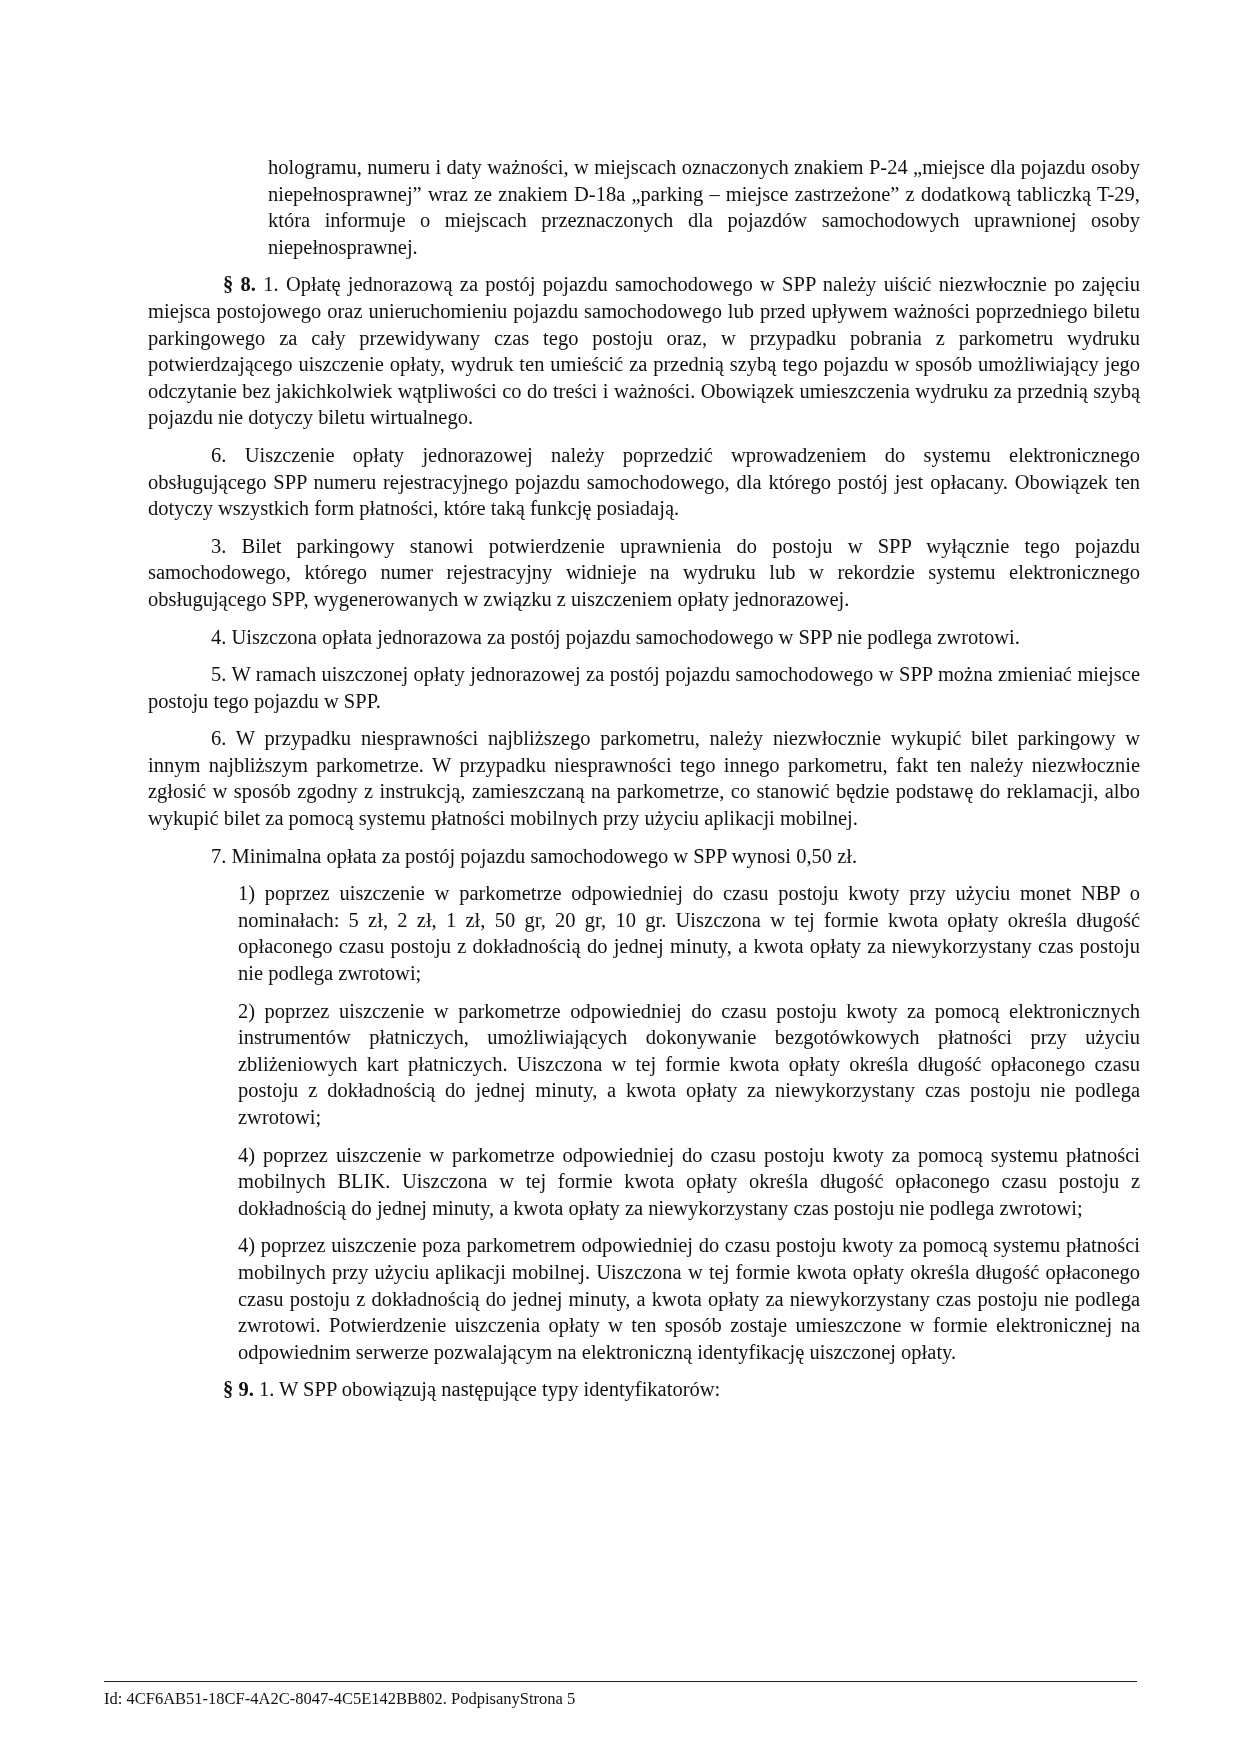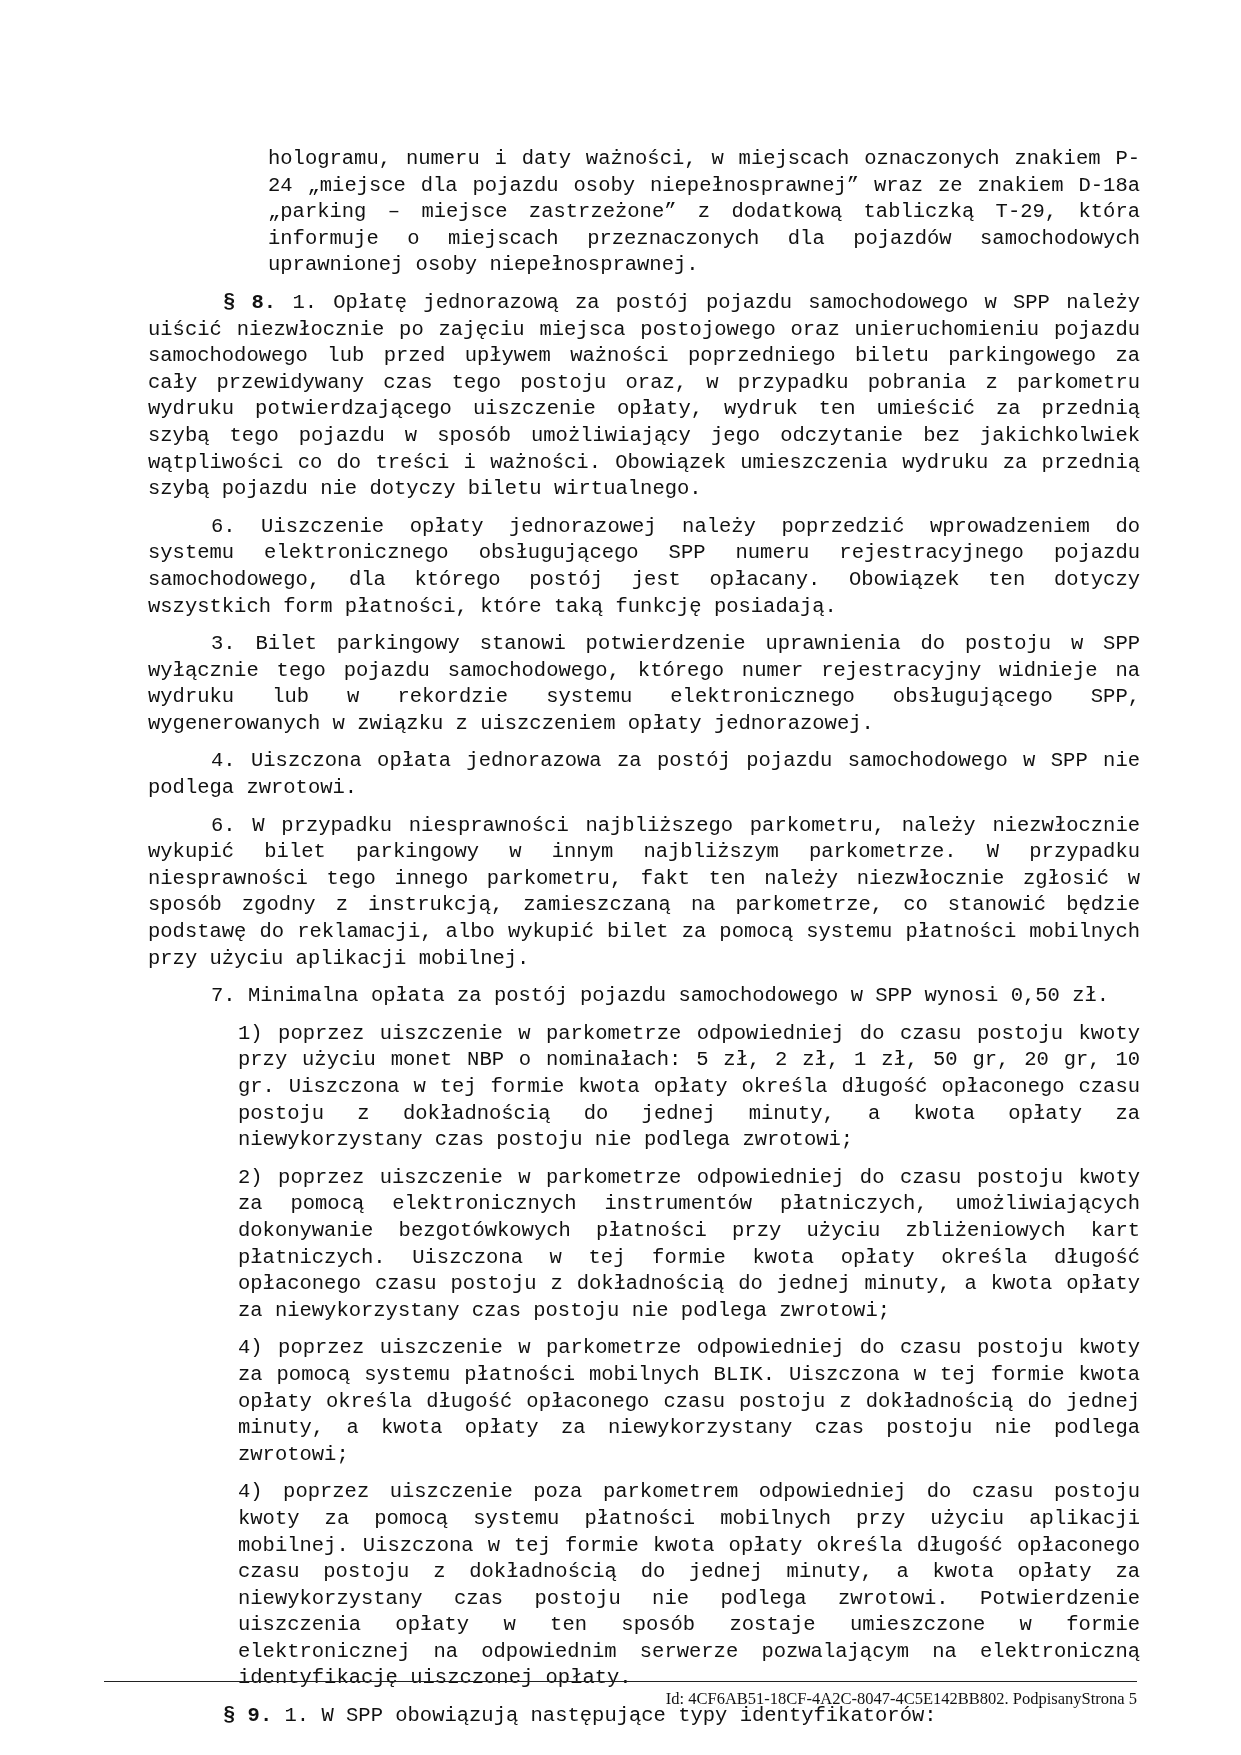--- a/index.html
+++ b/index.html
@@ -1,44 +1,45 @@
 <!DOCTYPE html>
 <html><head>
 <meta charset="utf-8">
 <style>
   html, body { margin: 0; padding: 0; background: #ffffff; }
   body { width: 1241px; height: 1755px; position: relative; overflow: hidden;
          font-family: "Liberation Serif", "DejaVu Serif", serif; color: #111111; }
   .page { position: absolute; left: 0; top: 0; width: 1241px; height: 1755px; }
   .body-text { position: absolute; left: 148px; top: 146px; width: 992px;
                font-size: 20.5px; line-height: 26.6px; text-align: justify; }
-  .para { margin: 0 0 11px 0; font-family: Liberation Mono, monospace; }
+  .para { margin: 8px 0 11px 0; }
   .para.first-indent { text-indent: 63px; }
   .para.sub { margin-left: 90px; }
   .para.block { margin-left: 120px; }
   .para.lead-indent { text-indent: 75px; }
   .sec { font-weight: bold; }
   .footer-rule { position: absolute; left: 104px; top: 1681px; width: 1033px; height: 0;
                  border-top: 1px solid #222222; }
   .footer { position: absolute; left: 104px; top: 1688px; width: 1033px;
-            font-size: 16.5px; line-height: 22px; display: flex; justify-content: flex-end; }
+            font-size: 16.5px; line-height: 22px; display: flex; justify-content: flex-start; }
 </style>
 </head>
 <body>
 
 <div class="page">
   <div class="body-text">
 
     <p class="para block">hologramu, numeru i daty ważności, w miejscach oznaczonych znakiem P-24 „miejsce dla pojazdu osoby niepełnosprawnej” wraz ze znakiem D-18a „parking – miejsce zastrzeżone” z dodatkową tabliczką T-29, która informuje o miejscach przeznaczonych dla pojazdów samochodowych uprawnionej osoby niepełnosprawnej.</p>
 
     <p class="para lead-indent"><span class="sec">§ 8.</span> <span>1. Opłatę jednorazową za postój pojazdu samochodowego w SPP należy uiścić niezwłocznie po zajęciu miejsca postojowego oraz unieruchomieniu pojazdu samochodowego lub przed upływem ważności poprzedniego biletu parkingowego za cały przewidywany czas tego postoju oraz, w przypadku pobrania z parkometru wydruku potwierdzającego uiszczenie opłaty, wydruk ten umieścić za przednią szybą tego pojazdu w sposób umożliwiający jego odczytanie bez jakichkolwiek wątpliwości co do treści i ważności. Obowiązek umieszczenia wydruku za przednią szybą pojazdu nie dotyczy biletu wirtualnego.</span></p>
 
     <p class="para first-indent">6. Uiszczenie opłaty jednorazowej należy poprzedzić wprowadzeniem do systemu elektronicznego obsługującego SPP numeru rejestracyjnego pojazdu samochodowego, dla którego postój jest opłacany. Obowiązek ten dotyczy wszystkich form płatności, które taką funkcję posiadają.</p>
     <p class="para first-indent">3. Bilet parkingowy stanowi potwierdzenie uprawnienia do postoju w SPP wyłącznie tego pojazdu samochodowego, którego numer rejestracyjny widnieje na wydruku lub w rekordzie systemu elektronicznego obsługującego SPP, wygenerowanych w związku z uiszczeniem opłaty jednorazowej.</p>
     <p class="para first-indent">4. Uiszczona opłata jednorazowa za postój pojazdu samochodowego w SPP nie podlega zwrotowi.</p>
+    <p class="para first-indent">5. W ramach uiszczonej opłaty jednorazowej za postój pojazdu samochodowego w SPP można zmieniać miejsce postoju tego pojazdu w SPP.</p>
     <p class="para first-indent">6. W przypadku niesprawności najbliższego parkometru, należy niezwłocznie wykupić bilet parkingowy w innym najbliższym parkometrze. W przypadku niesprawności tego innego parkometru, fakt ten należy niezwłocznie zgłosić w sposób zgodny z instrukcją, zamieszczaną na parkometrze, co stanowić będzie podstawę do reklamacji, albo wykupić bilet za pomocą systemu płatności mobilnych przy użyciu aplikacji mobilnej.</p>
     <p class="para first-indent">7. Minimalna opłata za postój pojazdu samochodowego w SPP wynosi 0,50 zł.</p>
 
     <p class="para sub">1) poprzez uiszczenie w parkometrze odpowiedniej do czasu postoju kwoty przy użyciu monet NBP o nominałach: 5 zł, 2 zł, 1 zł, 50 gr, 20 gr, 10 gr. Uiszczona w tej formie kwota opłaty określa długość opłaconego czasu postoju z dokładnością do jednej minuty, a kwota opłaty za niewykorzystany czas postoju nie podlega zwrotowi;</p>
     <p class="para sub">2) poprzez uiszczenie w parkometrze odpowiedniej do czasu postoju kwoty za pomocą elektronicznych instrumentów płatniczych, umożliwiających dokonywanie bezgotówkowych płatności przy użyciu zbliżeniowych kart płatniczych. Uiszczona w tej formie kwota opłaty określa długość opłaconego czasu postoju z dokładnością do jednej minuty, a kwota opłaty za niewykorzystany czas postoju nie podlega zwrotowi;</p>
     <p class="para sub">4) poprzez uiszczenie w parkometrze odpowiedniej do czasu postoju kwoty za pomocą systemu płatności mobilnych BLIK. Uiszczona w tej formie kwota opłaty określa długość opłaconego czasu postoju z dokładnością do jednej minuty, a kwota opłaty za niewykorzystany czas postoju nie podlega zwrotowi;</p>
     <p class="para sub">4) poprzez uiszczenie poza parkometrem odpowiedniej do czasu postoju kwoty za pomocą systemu płatności mobilnych przy użyciu aplikacji mobilnej. Uiszczona w tej formie kwota opłaty określa długość opłaconego czasu postoju z dokładnością do jednej minuty, a kwota opłaty za niewykorzystany czas postoju nie podlega zwrotowi. Potwierdzenie uiszczenia opłaty w ten sposób zostaje umieszczone w formie elektronicznej na odpowiednim serwerze pozwalającym na elektroniczną identyfikację uiszczonej opłaty.</p>
 
     <p class="para lead-indent"><span class="sec">§ 9.</span> <span>1. W SPP obowiązują następujące typy identyfikatorów:</span></p>
 

